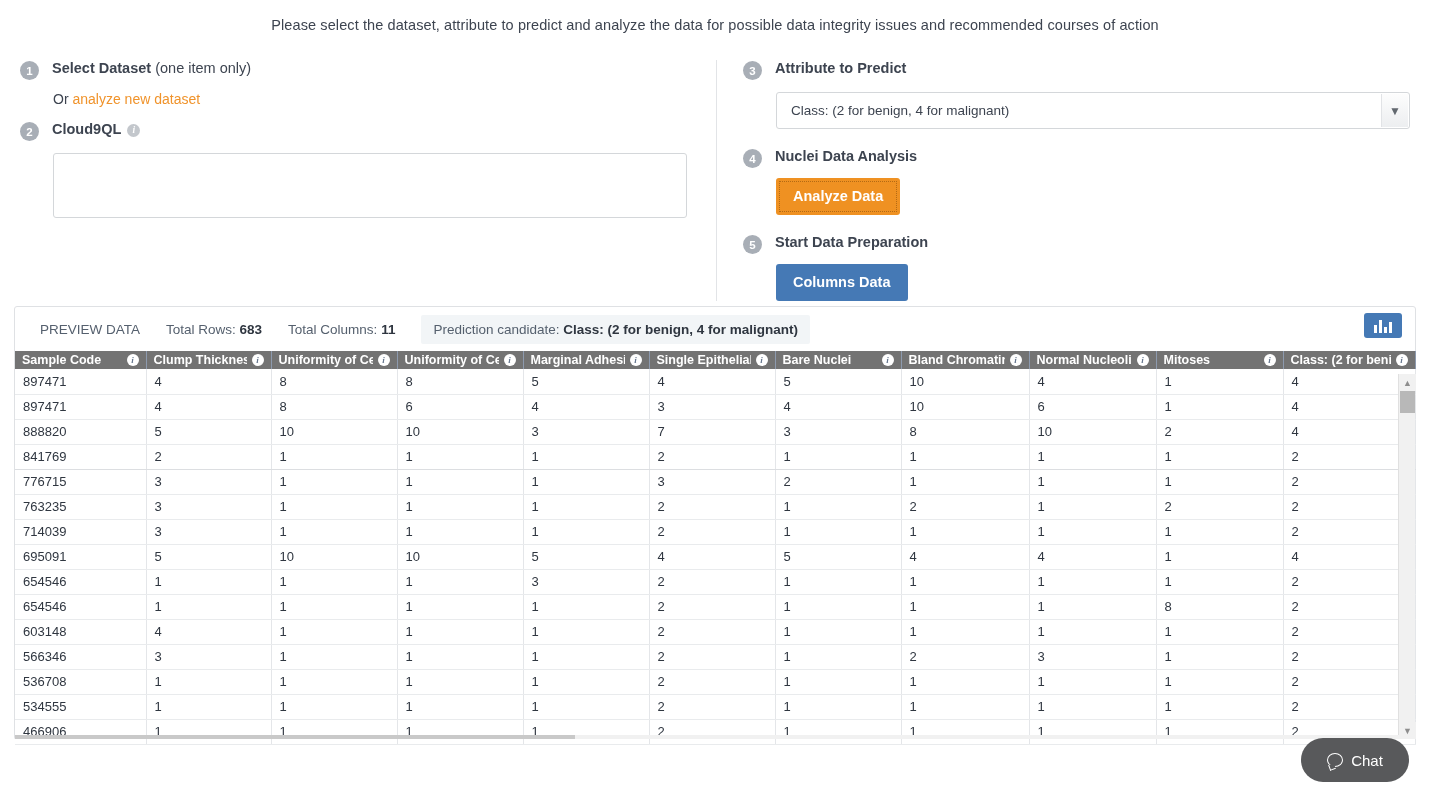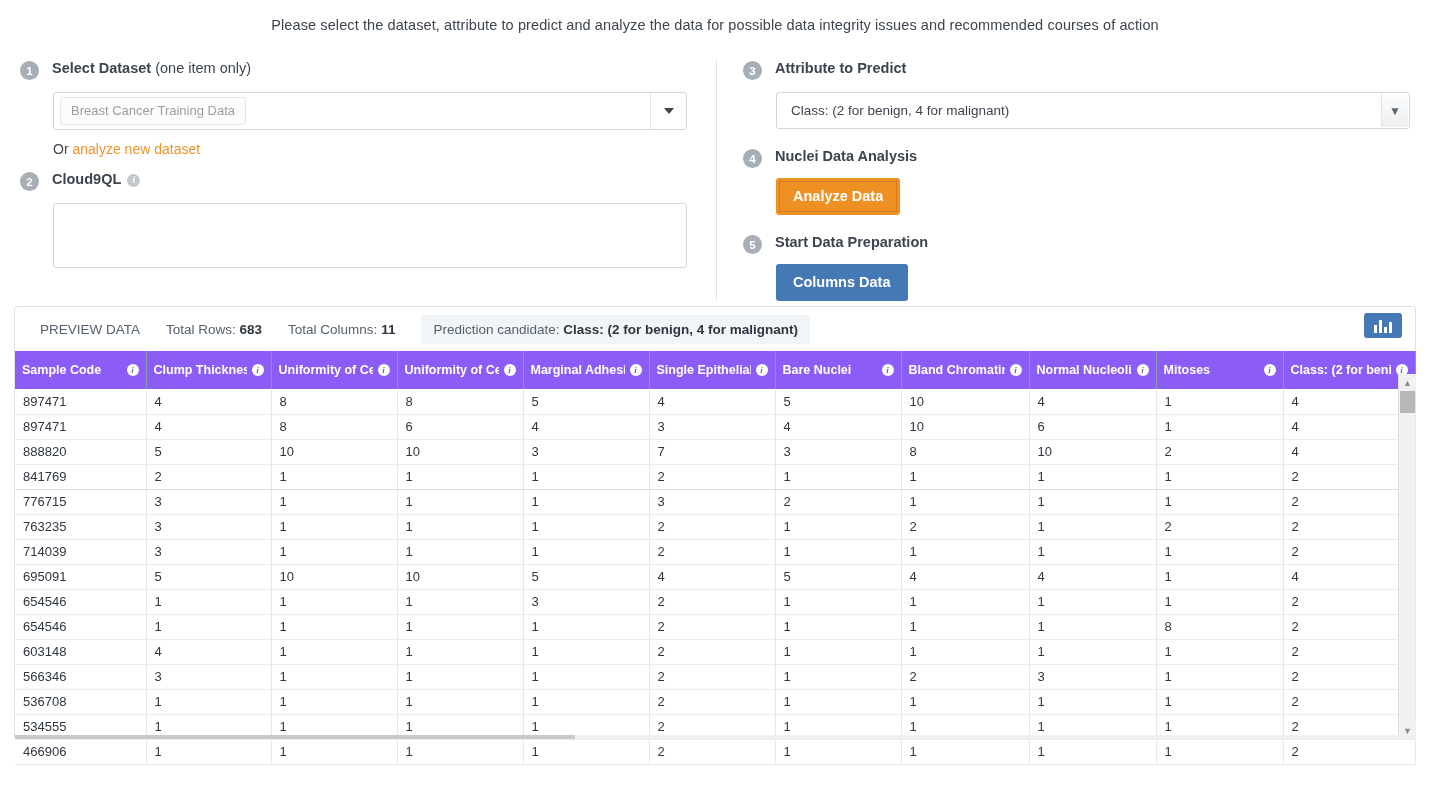--- a/index.html
+++ b/index.html
@@ -166,27 +166,27 @@
     border-radius: 3px;
     display: flex; align-items: flex-end; justify-content: center;
     padding-bottom: 5px; gap: 2px;
   }
   .chart-btn i { display: block; width: 3px; background: #fff; }
 
   
   .tbl-wrap { position: relative; height: 388px; }
   table { border-collapse: collapse; width: 1400px; table-layout: fixed; }
   thead th {
-    background: #8b5cf6;
+    background: #737373;
     color: #fff;
     font-size: 12.5px;
     font-weight: bold;
     text-align: left;
     padding: 0 7px;
-    height: 38px;
+    height: 18px;
     border-right: 1px solid #8d9aae;
     white-space: nowrap;
     overflow: hidden;
     position: relative;
   }
   .th-in { display: flex; align-items: center; justify-content: space-between; gap: 5px; overflow: hidden; }
   .th-lbl { overflow: hidden; white-space: nowrap; }
   .th-i {
     flex: 0 0 12px;
     width: 12px; height: 12px; border-radius: 50%;
@@ -269,26 +269,20 @@
 
     <div class="col-left">
 
       <div class="step-row">
         <div class="badge">1</div>
         <div class="step-title">
           <b>Select Dataset</b><span class="sub"> (one item only)</span>
         </div>
       </div>
 
-      <div class="multiselect">
-        <div class="ms-tag">Breast Cancer Training Data</div>
-        <div class="ms-caret">
-          <span class="caret-down"></span>
-        </div>
-      </div>
 
       <div class="orlink"><span>Or </span><a href="#">analyze new dataset</a></div>
 
       <div class="gap-14"></div>
 
       <div class="step-row">
         <div class="badge">2</div>
         <div class="step-title">
           <b>Cloud9QL</b><span class="info-ico">i</span>
         </div>
@@ -625,13 +619,17 @@
         <div class="vs-thumb"></div>
         <div class="vs-btn vs-down">▼</div>
       </div>
 
       <div class="hscroll">
         <div class="hs-thumb"></div>
       </div>
     </div>
   </div>
 
+  <div class="chat">
+    <span class="bubble"></span>
+    <span>Chat</span>
+  </div>
 </div>
 
 </body></html>

